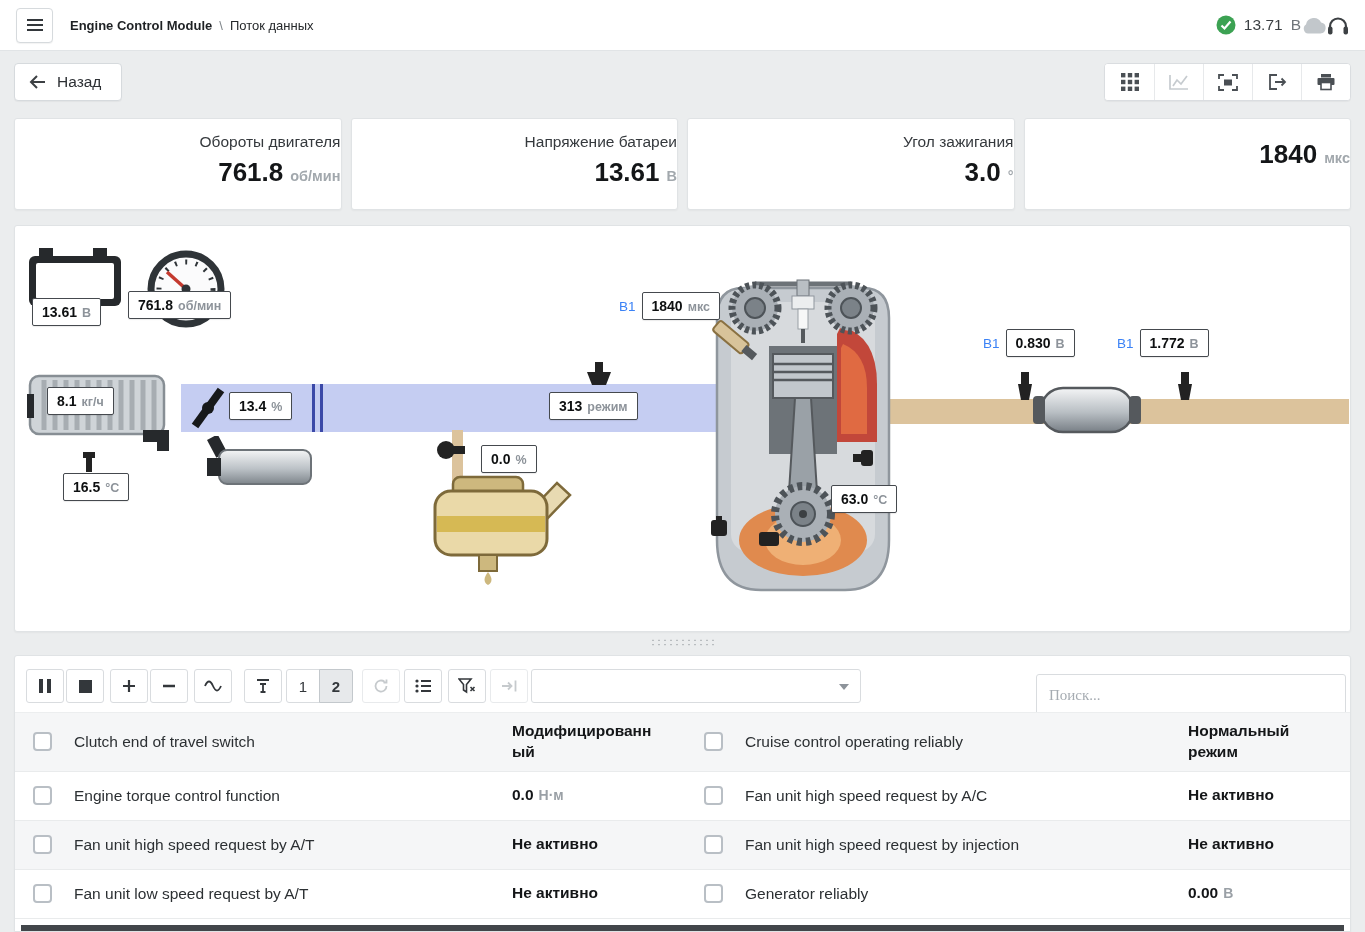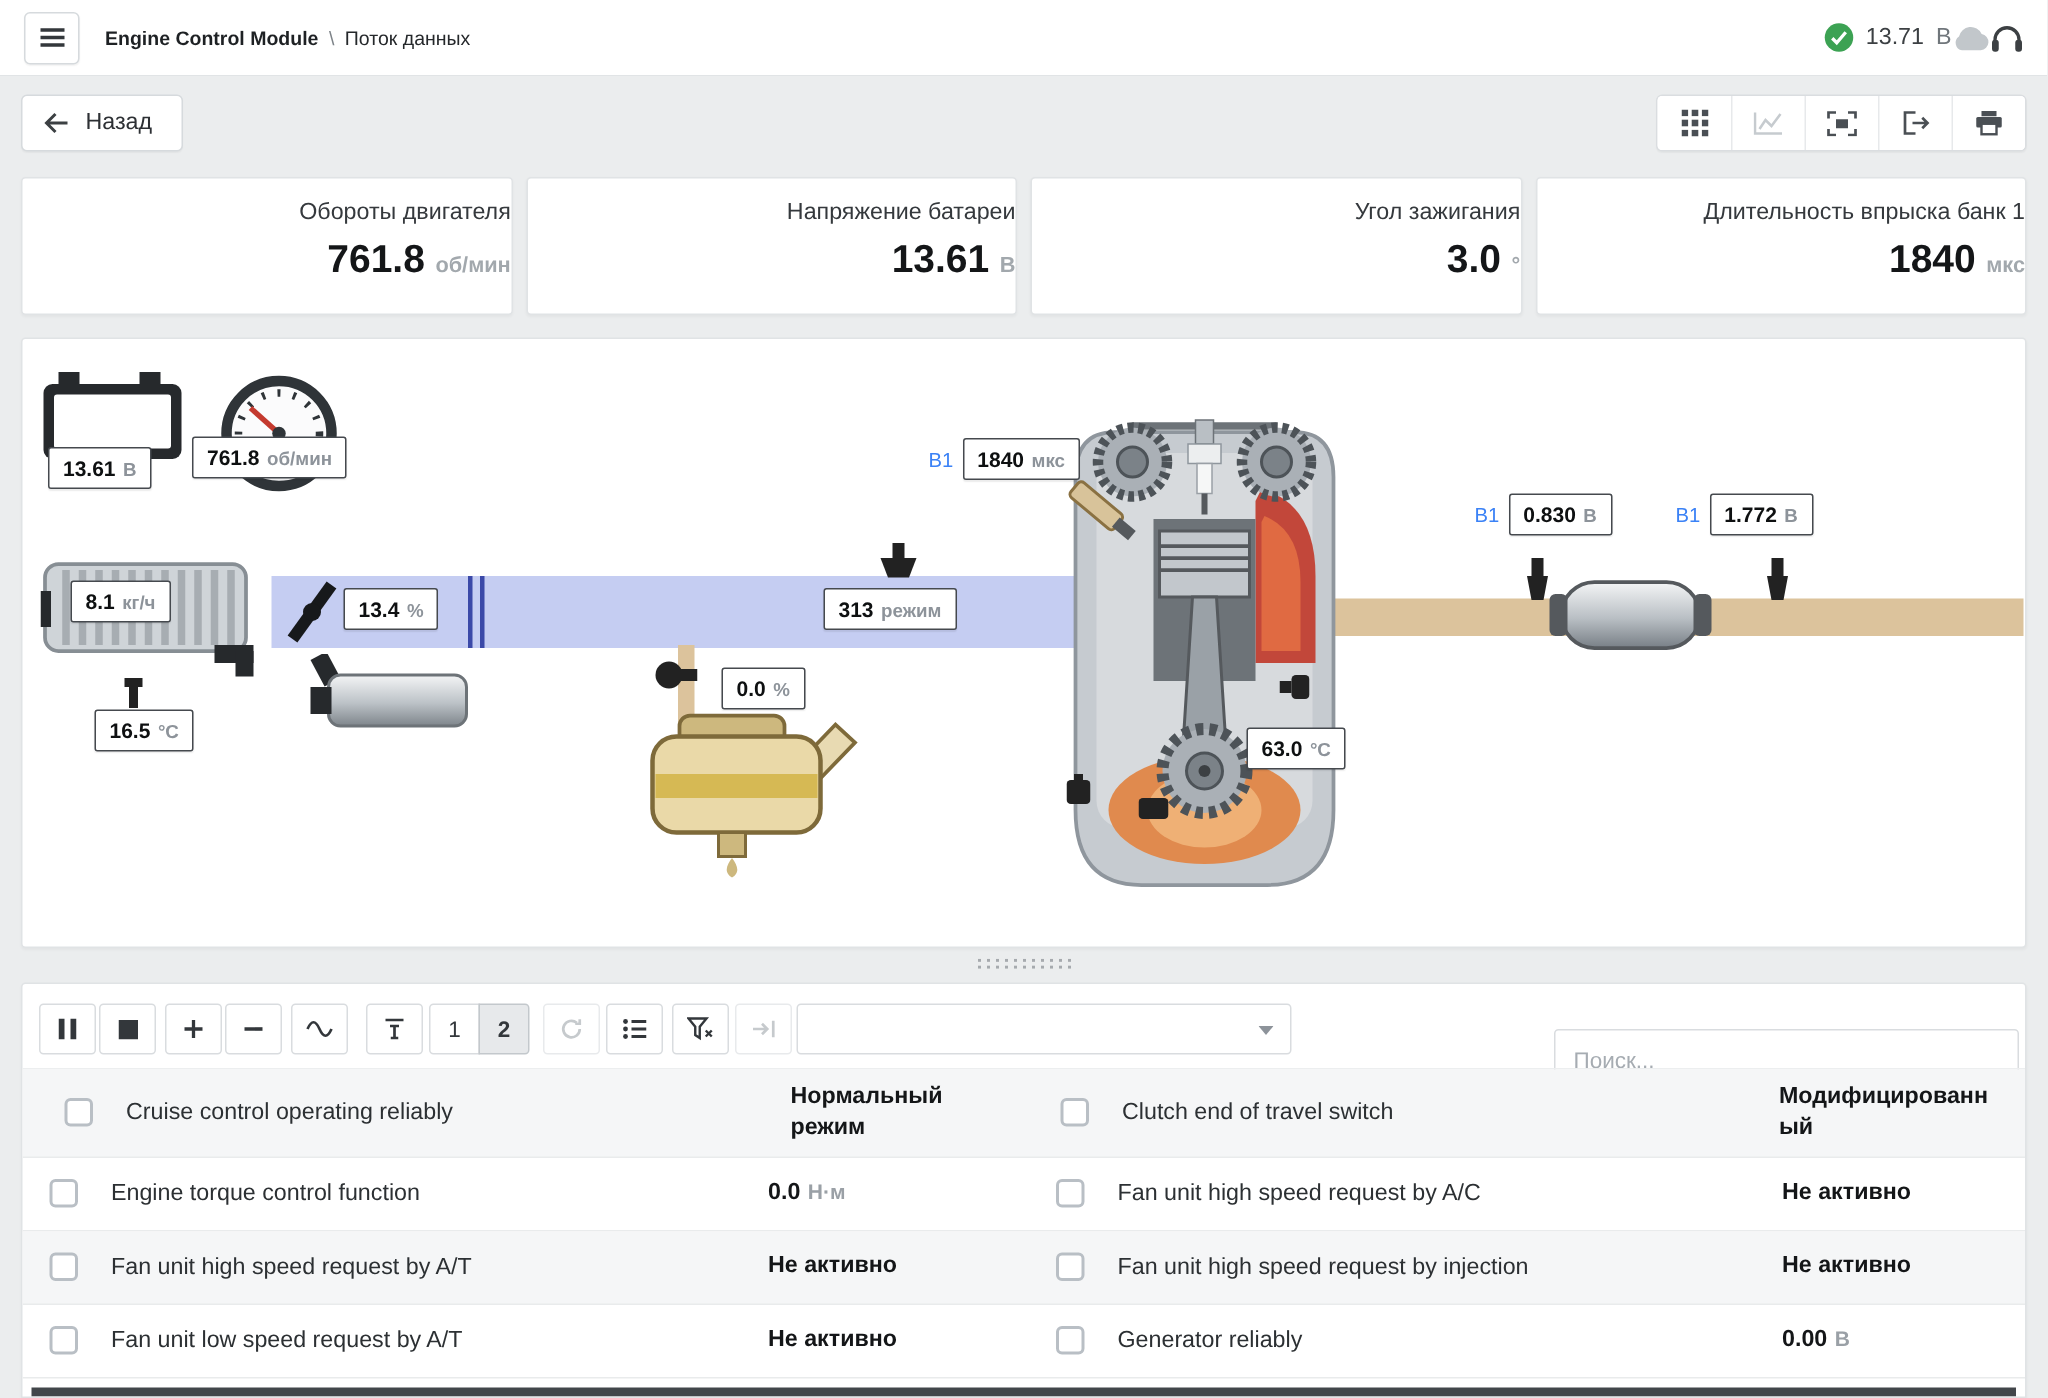--- a/index.html
+++ b/index.html
@@ -46,21 +46,21 @@
   .splitter{position:absolute;top:638px;left:0;right:0;height:10px;display:flex;justify-content:center}
   .grip{width:66px;height:9px;background-image:radial-gradient(#a6aaae 1.2px,transparent 1.3px);background-size:6px 4.5px;cursor:row-resize}
   
   .bottom{position:absolute;left:14px;top:655px;width:1337px;height:277px;background:#fff;border:1px solid #e0e3e5;border-radius:3px 3px 0 0;overflow:hidden;box-shadow:0 1px 2px rgba(0,0,0,.04)}
   .tbtn{position:absolute;top:13px;width:38px;height:34px;background:#fff;border:1px solid #d9dcdf;border-radius:3px;display:flex;align-items:center;justify-content:center;font-size:15px;color:#33373b;cursor:pointer}
   .tbtn.sel{background:#e7e9eb;border-color:#c3c8cc;font-weight:700}
   .tbtn.dis{border-color:#e8eaec;cursor:default}
   .combo{position:absolute;left:516px;top:13px;width:330px;height:34px;background:#fff;border:1px solid #d9dcdf;border-radius:3px;cursor:pointer}
   .combo .val{display:inline-block;padding:8px 12px;font-size:15px;color:#33373b}
   .combo .caret{position:absolute;right:11px;top:14px}
-  .searchbox{position:absolute;left:1021px;top:30px;width:310px;height:42px;border:1px solid #d9dcdf;border-radius:3px;padding:0 12px;font-size:15px;color:#33373b;font-family:Liberation Sans, sans-serif;background:#fff;outline:none}
+  .searchbox{position:absolute;left:1021px;top:18px;width:310px;height:42px;border:1px solid #d9dcdf;border-radius:3px;padding:0 12px;font-size:15px;color:#33373b;font-family:Liberation Serif, serif;background:#fff;outline:none}
   .searchbox::placeholder{color:#a6acb2}
   
   .rows{position:absolute;top:56px;left:0;right:0;border-top:1px solid #eceeef}
   .grow{display:flex;border-bottom:1px solid #e9ebec;min-height:49px}
   .grow.odd{background:#f5f6f7}
   .cg{display:flex;align-items:center;width:662px;padding:8px 14px 8px 18px}
   .cg.cg-r{width:675px;padding-left:28px;padding-right:12px}
   .cbx{flex:0 0 19px;height:19px;border:2px solid #b9bfc5;border-radius:4px;background:#fff;margin-right:22px;cursor:pointer}
   .pn{flex:1;font-size:15.5px;color:#2c3033;padding-right:10px}
   .pv{width:150px;font-size:15.5px;color:#141618;line-height:1.35;overflow-wrap:break-word}
@@ -156,21 +156,20 @@
   </div>
   <div class="card">
     <div class="card-title">Напряжение батареи</div>
     <div class="card-line"><span class="card-value">13.61</span><span class="card-unit">В</span></div>
   </div>
   <div class="card">
     <div class="card-title">Угол зажигания</div>
     <div class="card-line"><span class="card-value">3.0</span><span class="card-unit">°</span></div>
   </div>
   <div class="card">
-    <div class="card-title">Длительность впрыска банк 1</div>
     <div class="card-line"><span class="card-value">1840</span><span class="card-unit">мкс</span></div>
   </div>
 </div>
 
 <div class="diagram">
 
   <div class="pipe-blue"></div>
   <div class="pipe-mark" style="left:297px"></div>
   <div class="pipe-mark" style="left:305px"></div>
   <div class="pipe-tan"></div>
@@ -415,30 +414,30 @@
     <span class="val"></span>
     <svg class="caret" width="10" height="6" viewBox="0 0 10 6">
         <path d="M0 0l5 6 5-6z" fill="#8d939a"></path>
       </svg>
   </div>
   <input class="searchbox" placeholder="Поиск..." style="">
 
   <div class="rows">
 
     <div class="grow odd">
+      <div class="cg">
+        <span class="cbx"></span>
+        <span class="pn">Clutch end of travel switch</span>
+        <span class="pv"><b>Модифицированный</b></span>
+      </div>
       <div class="cg cg-r">
         <span class="cbx"></span>
         <span class="pn">Cruise control operating reliably</span>
         <span class="pv"><b>Нормальный режим</b></span>
       </div>
-      <div class="cg">
-        <span class="cbx"></span>
-        <span class="pn">Clutch end of travel switch</span>
-        <span class="pv"><b>Модифицированный</b></span>
-      </div>
     </div>
 
     <div class="grow">
       <div class="cg">
         <span class="cbx"></span>
         <span class="pn">Engine torque control function</span>
         <span class="pv"><b>0.0</b><span class="u">Н·м</span></span>
       </div>
       <div class="cg cg-r">
         <span class="cbx"></span>

